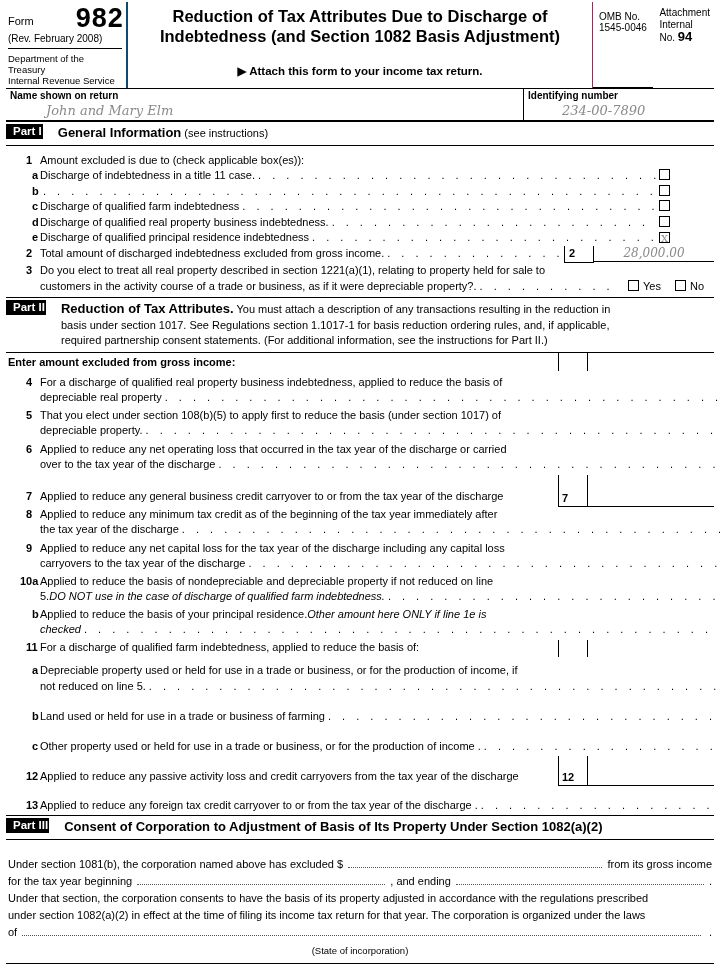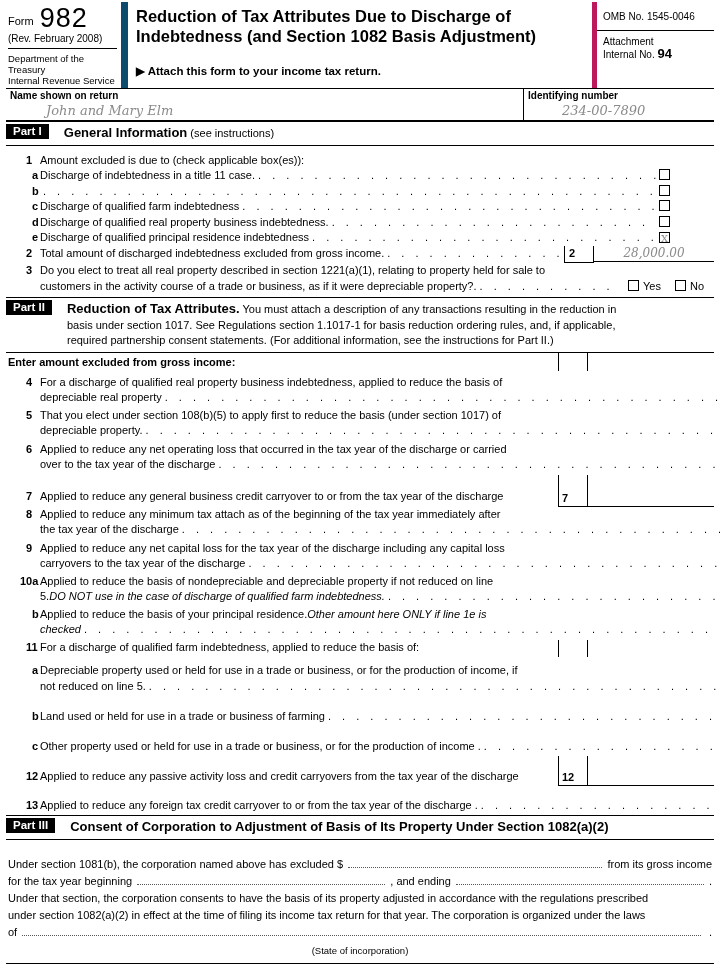--- a/index.html
+++ b/index.html
@@ -8,46 +8,46 @@
     width:720px; height:968px; margin:0 auto; position:relative;
     font-family:"Liberation Sans", sans-serif; font-size:11px; color:#000;
   }
   .page { padding:2px 6px 0 6px; }
   b, .b { font-weight:bold; }
   .it { font-style:italic; }
   .hand { font-family:"DejaVu Serif", serif; font-style:italic; color:#8a8a8a; }
 
   
   .hdr { display:flex; border-bottom:1px solid #000; }
-  .hdr-left { width:122px; border-right:7px solid #0c4a6e; padding:3px 4px 2px 2px; }
+  .hdr-left { width:122px; border-right:2px solid #0c4a6e; padding:3px 4px 2px 2px; }
   .hdr-form-line { display:flex; align-items:flex-end; gap:6px; }
   .hdr-form-word { font-size:11px; padding-bottom:4px; }
-  .hdr-form-num { font-size:27px; font-weight:normal; letter-spacing:1px; line-height:26px; }
+  .hdr-form-num { font-size:27px; font-weight:bold; letter-spacing:1px; line-height:26px;margin-left:36px; }
   .hdr-rev { font-size:10px; margin-top:2px; padding-bottom:4px; border-bottom:1px solid #000; }
   .hdr-agency { font-size:9.5px; line-height:11px; margin-top:4px; }
-  .hdr-mid { flex:1; padding:4px 8px 2px 8px; display:flex; flex-direction:column; justify-content:space-between; }
+  .hdr-mid { flex:1; text-align:center; padding:4px 8px 2px 8px; display:flex; flex-direction:column; justify-content:space-between; }
   .hdr-title { font-size:16.5px; font-weight:bold; line-height:20px; }
   .hdr-attach { font-size:11.5px; font-weight:bold; margin-bottom:8px; }
-  .hdr-right { width:122px; border-left:5px solid #be185d; display:flex; flex-direction:column; }
+  .hdr-right { width:122px; border-left:1px solid #be185d; display:flex; flex-direction:row; }
   .hdr-omb { font-size:10px; padding:9px 4px 8px 6px; border-bottom:1px solid #000; }
   .hdr-att { font-size:10px; padding:5px 4px 2px 6px; line-height:12px; }
   .hdr-seq-num { font-size:13px; font-weight:bold; }
 
   
   .namerow { display:flex; border-bottom:2px solid #000; height:33px; }
   .name-cell { flex:1; border-right:1px solid #000; padding:1px 4px; }
   .id-cell { width:190px; padding:1px 4px; }
   .cell-label { font-size:10px; font-weight:bold; }
   .name-val { font-size:13px; margin:2px 0 0 36px; }
   .id-val { font-size:13px; margin:2px 0 0 34px; }
 
   
   .partbar { display:flex; align-items:flex-start; border-bottom:1.5px solid #000; padding:2px 0 3px 0; }
   .partbar.topline { border-top:1px solid #000; }
-  .plabel { background:#000; color:#fff; font-weight:bold; font-size:11.5px; padding:1px 7px 2px 7px; white-space:nowrap; }
+  .plabel { background:#000; color:#fff; font-weight:bold; font-size:11.5px; padding:1px 1px 2px 7px; white-space:nowrap; }
   .ptext { margin-left:15px; flex:1; line-height:15.5px; padding-top:1px; }
   .ptitle { font-weight:bold; font-size:13px; }
 
   
   .sec { padding:3px 0 0 0; }
   .item { position:relative; padding-left:34px; line-height:15.5px; }
   .iline { position:relative; display:flex; align-items:baseline; }
   .lnum { position:absolute; font-weight:bold; }
   .dots { flex:1 1 12px; overflow:hidden; white-space:nowrap; margin:0 3px; }
   .dots::after { content:". . . . . . . . . . . . . . . . . . . . . . . . . . . . . . . . . . . . . . . . . . . . . . . . . . . . . . . . ."; letter-spacing:4px; }
@@ -279,21 +279,21 @@
               <span>Applied to reduce any general business credit carryover to or from the tax year of the discharge</span>
             </div>
           </div>
           <div class="t-num uline">7</div>
           <div class="t-amt uline hand"></div>
         </div>
         <div class="t-row" style="min-height: 32px;">
           <div class="t-text">
             <div class="t-line">
               <span class="lnum" style="left: -14px;">8</span>
-              <span>Applied to reduce any minimum tax attach as of the beginning of the tax year immediately after</span>
+              <span>Applied to reduce any minimum tax credit as of the beginning of the tax year immediately after</span>
             </div>
             <div class="t-line">
               <span>the tax year of the discharge</span>
               <span class="dots"></span>
             </div>
           </div>
         </div>
         <div class="t-row" style="min-height: 34px;">
           <div class="t-text">
             <div class="t-line">

